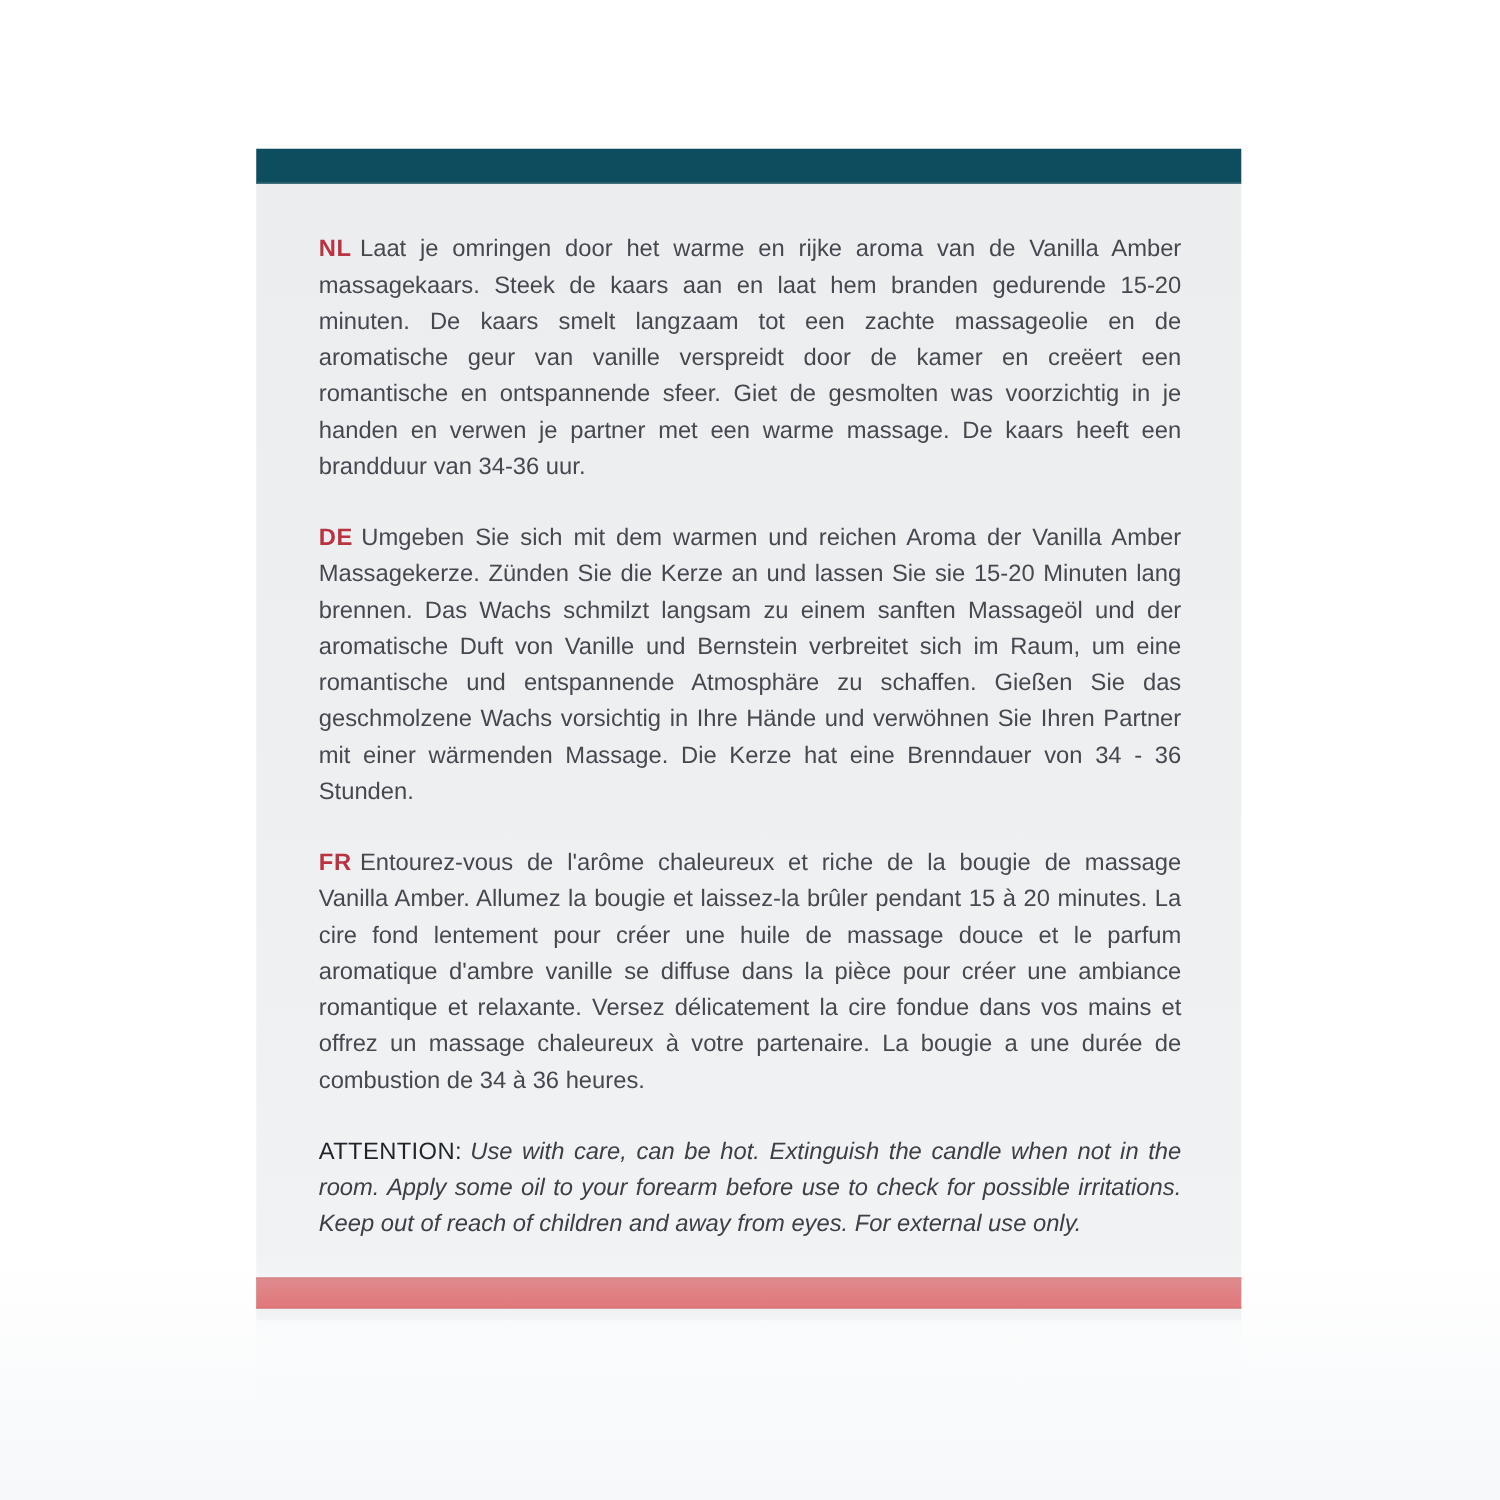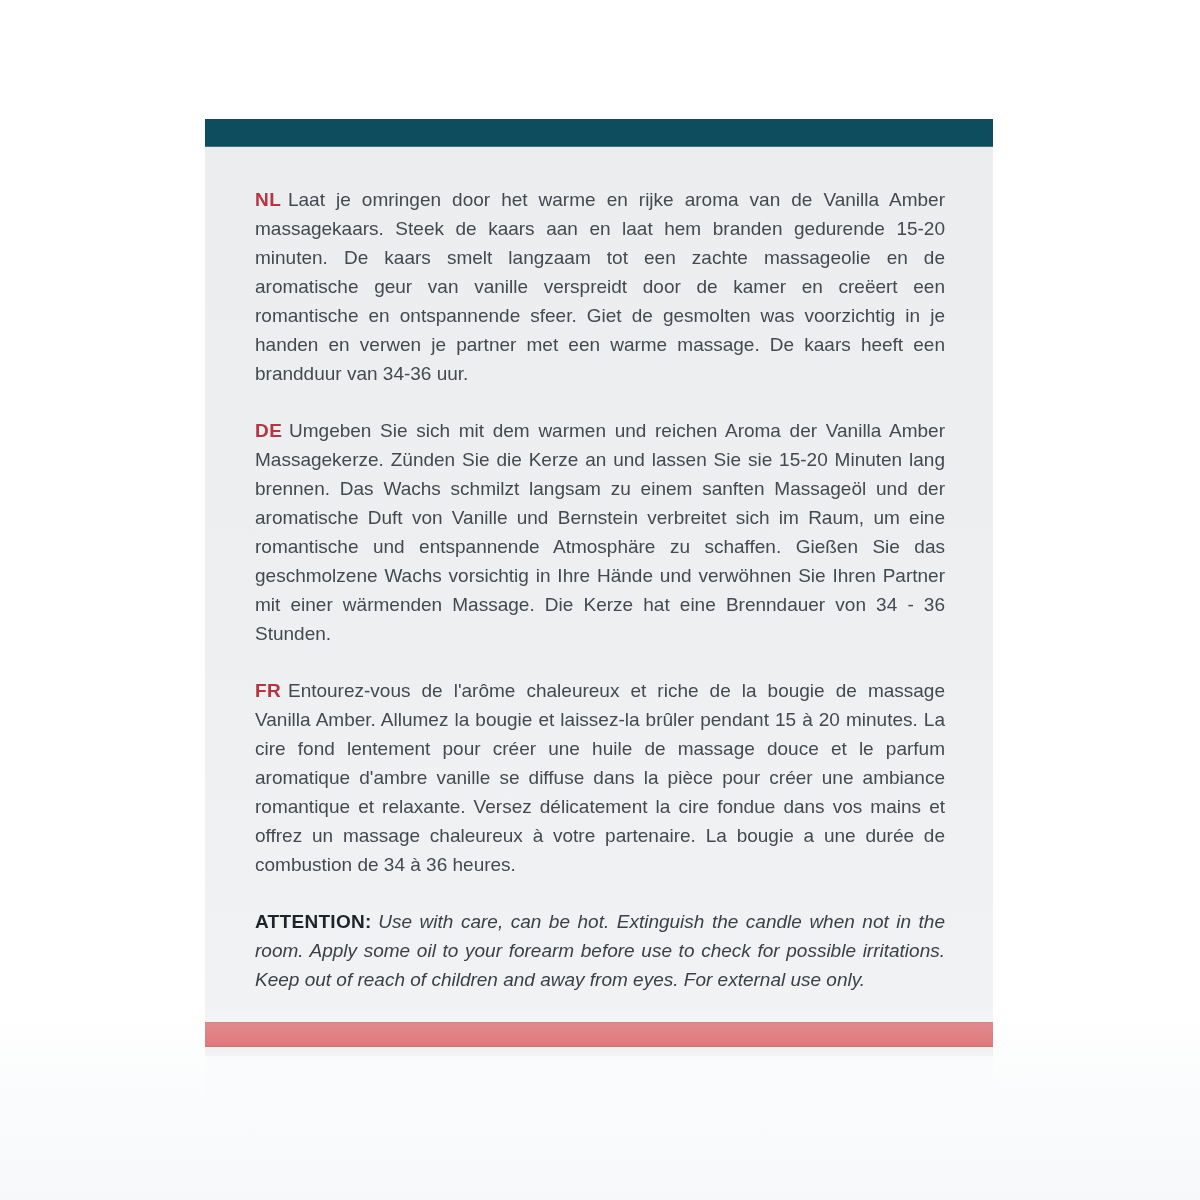--- a/index.html
+++ b/index.html
@@ -42,21 +42,21 @@
   .content p {
     margin: 0 0 28px 0;
   }
   .lang {
     font-weight: bold;
     color: #b73440;
     margin-right: 0.35em;
     letter-spacing: 0.5px;
   }
   .attn-head {
-    font-weight: bold;
+    font-weight: normal;
     font-style: normal;
     color: #1f242a;
     margin-right: 0.35em;
     letter-spacing: 0.3px;
   }
   .attn-body {
     font-style: italic;
     color: #3c4046;
   }
   .bar-bottom {

